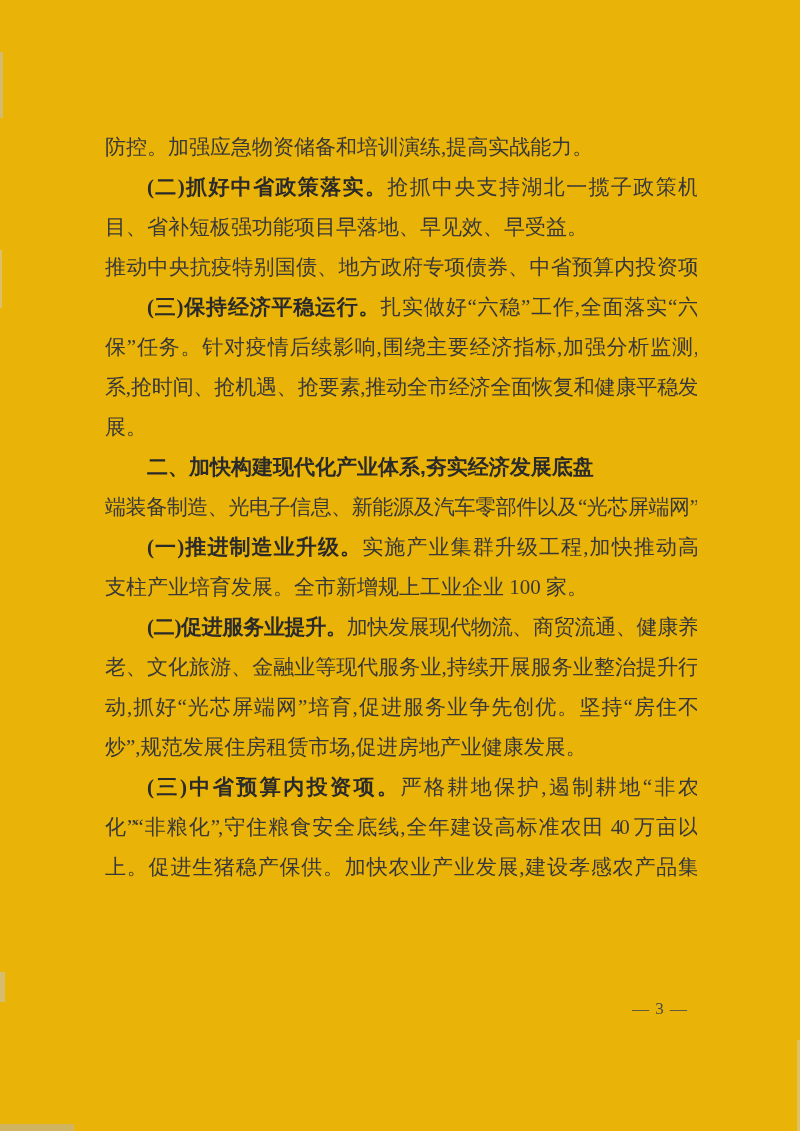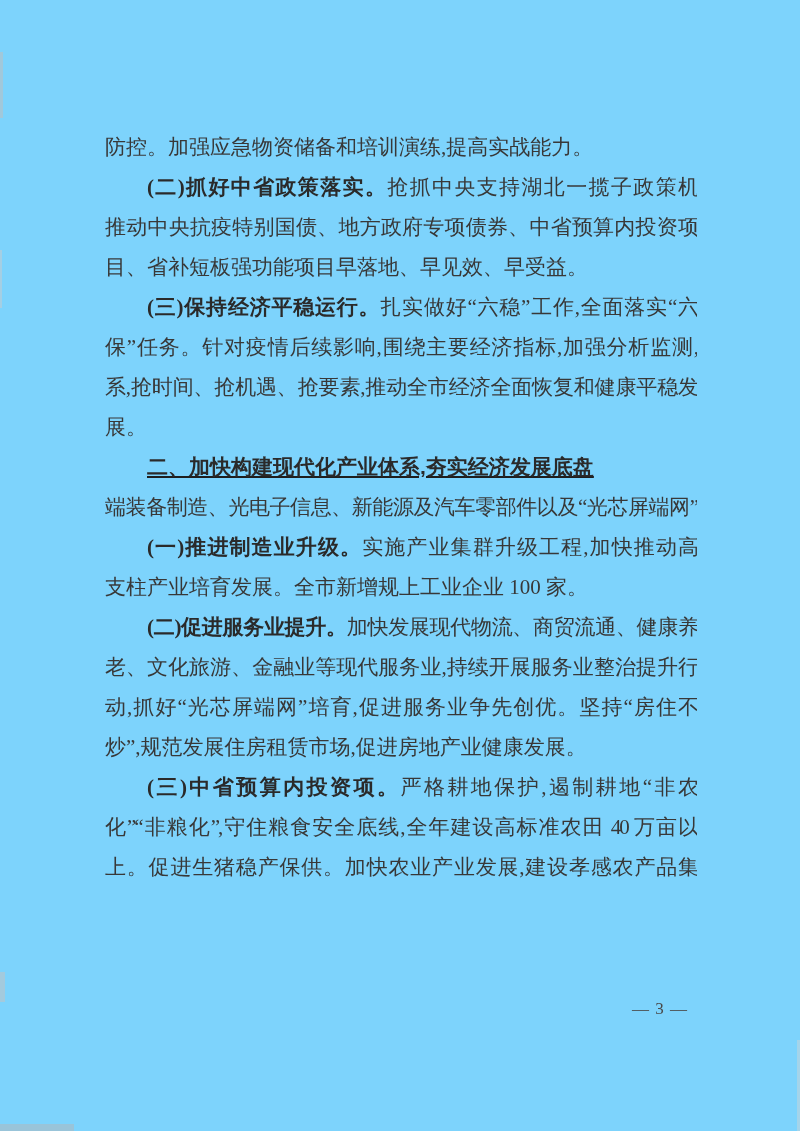--- a/index.html
+++ b/index.html
@@ -5,21 +5,21 @@
 <style>
   html, body {
     margin: 0;
     padding: 0;
     background: #ffffff;
   }
   .page {
     position: relative;
     width: 800px;
     height: 1131px;
-    background: #7dd3fc;
+    background: #eab308;
     overflow: hidden;
     font-family: "Liberation Serif", "DejaVu Serif", serif;
   }
   .content {
     position: absolute;
     left: 105px;
     top: 127px;
     width: 592px;
     color: #383838;
   }
@@ -44,21 +44,20 @@
     font-weight: 700;
     color: #2a2a2a;
   }
   .block.heading .line {
     font-family: "Liberation Sans", "DejaVu Sans", sans-serif;
     font-weight: 700;
     color: #1e1e1e;
     letter-spacing: 0;
     text-align: right;
     text-align-last: left;
-    text-decoration: underline;
   }
   .page-number {
     position: absolute;
     top: 997px;
     right: 112px;
     font-size: 17px;
     line-height: 24px;
     color: #4a4a4a;
     letter-spacing: 1px;
     font-family: "Liberation Serif", "DejaVu Serif", serif;
@@ -74,22 +73,22 @@
 </head>
 <body>
 
 <div class="page">
   <div class="content" id="doc-body">
       <div class="block para">
         <div class="line last"><span>防控。加强应急物资储备和培训演练,提高实战能力。</span></div>
       </div>
       <div class="block para">
         <div class="line indent"><span class="b">(二)抓好中省政策落实。</span><span>抢抓中央支持湖北一揽子政策机</span></div>
+        <div class="line last"><span>目、省补短板强功能项目早落地、早见效、早受益。</span></div>
         <div class="line"><span>推动中央抗疫特别国债、地方政府专项债券、中省预算内投资项</span></div>
-        <div class="line last"><span>目、省补短板强功能项目早落地、早见效、早受益。</span></div>
       </div>
       <div class="block para">
         <div class="line indent"><span class="b">(三)保持经济平稳运行。</span><span>扎实做好“六稳”工作,全面落实“六</span></div>
         <div class="line"><span>保”任务。针对疫情后续影响,围绕主要经济指标,加强分析监测,</span></div>
         <div class="line"><span>系,抢时间、抢机遇、抢要素,推动全市经济全面恢复和健康平稳发</span></div>
         <div class="line last"><span>展。</span></div>
       </div>
       <div class="block heading">
         <div class="line last indent"><span class="b">二、加快构建现代化产业体系,夯实经济发展底盘</span></div>
       </div>

